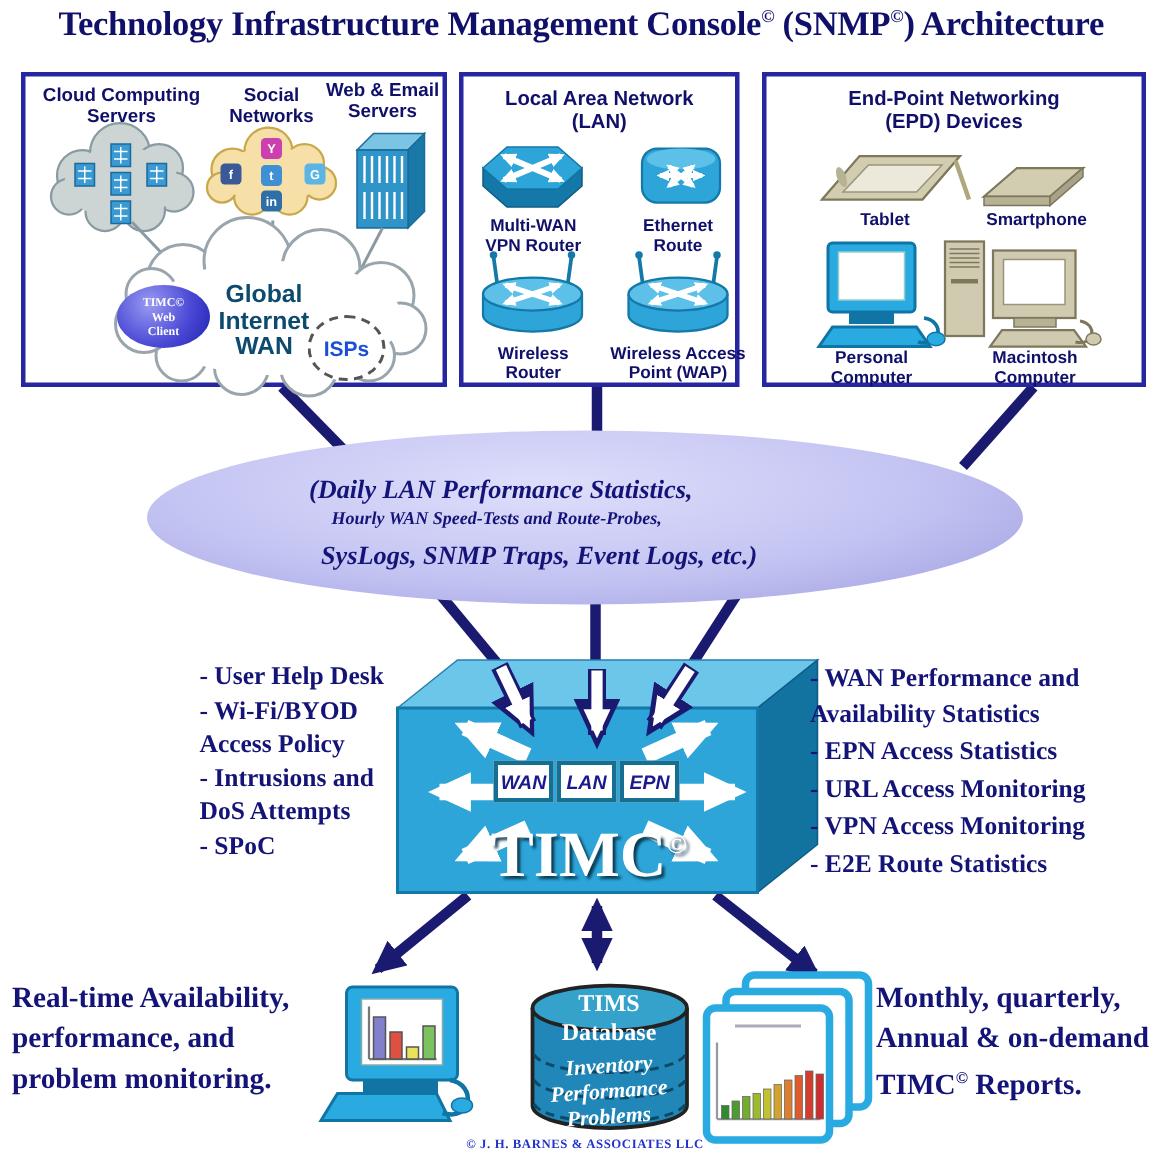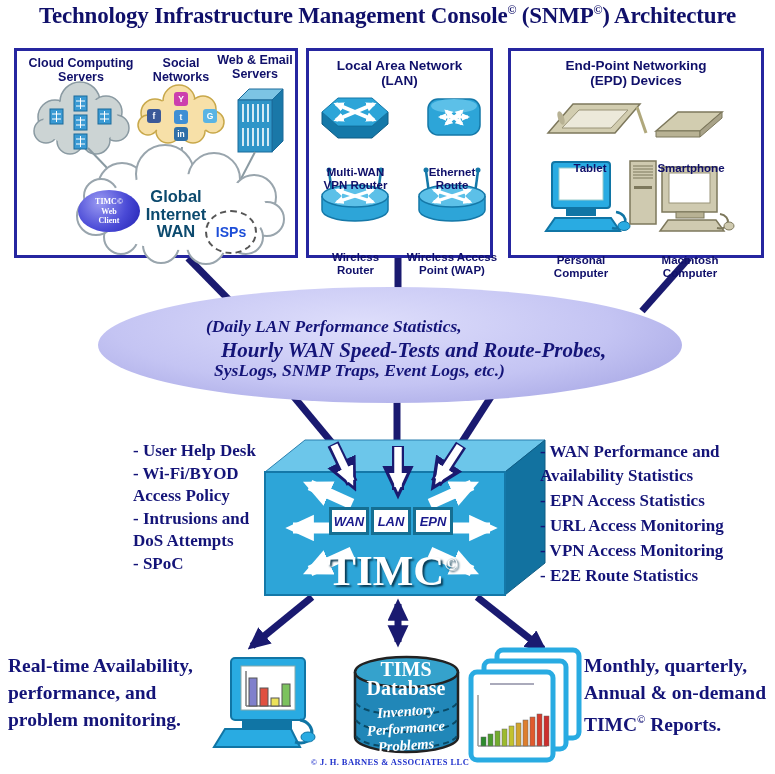--- a/index.html
+++ b/index.html
@@ -10,21 +10,21 @@
   .title{position:absolute;left:0;top:3px;width:775px;text-align:center;z-index:5;
          font-family:"Liberation Serif",serif;font-weight:bold;font-size:23px;
          color:#10106a;letter-spacing:-0.2px;}
   .title sup,.supc{font-size:12px;vertical-align:super;}
   
   .tbox{position:absolute;top:48px;height:210px;background:#fff;
         border:3px solid #2626a0;box-sizing:border-box;z-index:2;}
   .boxlabel{position:absolute;z-index:4;text-align:center;font-weight:bold;
             font-size:12.5px;line-height:14px;color:#10106a;}
   .devlabel{position:absolute;z-index:4;text-align:center;font-weight:bold;
-            font-size:11.5px;line-height:12.5px;color:#10106a;margin-top:21px;}
+            font-size:11.5px;line-height:12.5px;color:#10106a;}
   
   .webclient{position:absolute;left:78px;top:190px;width:62px;height:42px;z-index:4;
              border-radius:50%;background:radial-gradient(circle at 35% 30%,#9a9af2 0%,#4a4ad6 55%,#2020b0 100%);
              color:#fff;text-align:center;font-family:"Liberation Serif",serif;font-weight:bold;
              font-size:8px;line-height:9.5px;padding-top:7px;box-sizing:border-box;}
   .isps{position:absolute;left:205px;top:210px;width:48px;height:40px;z-index:4;
         border:2px dashed #555;border-radius:50%;background:#fff;
         display:flex;align-items:center;justify-content:center;
         font-weight:bold;font-size:14px;color:#1d4ed8;}
   .gwan{position:absolute;left:128px;top:188px;width:96px;z-index:4;text-align:center;
@@ -49,21 +49,21 @@
   .sidelist{position:absolute;z-index:4;font-family:"Liberation Serif",serif;font-weight:bold;
             color:#141478;}
   .leftlist{left:133px;top:440px;width:165px;font-size:17px;line-height:22px;}
   .rightlist{left:540px;top:440px;width:235px;font-size:17px;line-height:24px;}
   .sidelist div{margin-bottom:1px;}
   
   .btext{position:absolute;z-index:4;font-family:"Liberation Serif",serif;font-weight:bold;
          font-size:19.5px;line-height:27px;color:#141478;}
   .dbtext{position:absolute;z-index:4;width:110px;text-align:center;color:#fff;
           font-family:"Liberation Serif",serif;font-weight:bold;}
-  .dbtitle{font-size:20px;line-height:19px;}
+  .dbtitle{font-size:16px;line-height:19px;}
   .dbitem{font-size:14.5px;font-style:italic;transform:rotate(-4deg);}
   .footer{position:absolute;left:278px;top:757px;width:224px;z-index:5;text-align:center;
           font-family:"Liberation Serif",serif;font-weight:bold;font-size:8.5px;
           letter-spacing:.4px;color:#2233cc;}
   svg{position:absolute;left:0;top:0;}
   .lay1{z-index:1;} .lay3{z-index:3;}
 </style>
 </head>
 <body>
 
@@ -415,21 +415,21 @@
 (EPD) Devices</div>
   <div class="devlabel pl" style="left:560px;top:141px;width:60px;">Tablet</div>
   <div class="devlabel pl" style="left:650px;top:141px;width:82px;">Smartphone</div>
   <div class="devlabel pl" style="left:545px;top:233px;width:72px;">Personal
 Computer</div>
   <div class="devlabel pl" style="left:650px;top:233px;width:80px;">Macintosh
 Computer</div>
 
   <div class="e2era"></div>
   <div class="eline" style="left:206px;top:316px;font-size:17.5px;">(Daily LAN Performance Statistics,</div>
-  <div class="eline" style="left:221px;top:338px;font-size:21px;">Hourly WAN Speed-Tests and Route-Probes,</div>
+  <div class="eline" style="left:221px;top:338px;font-size:12px;">Hourly WAN Speed-Tests and Route-Probes,</div>
   <div class="eline" style="left:214px;top:360px;font-size:17.5px;">SysLogs, SNMP Traps, Event Logs, etc.)</div>
 
   <div class="module" style="left:329px;">
       <span>WAN</span>
     </div>
   <div class="module" style="left:371px;">
       <span>LAN</span>
     </div>
   <div class="module" style="left:413px;">
       <span>EPN</span>

